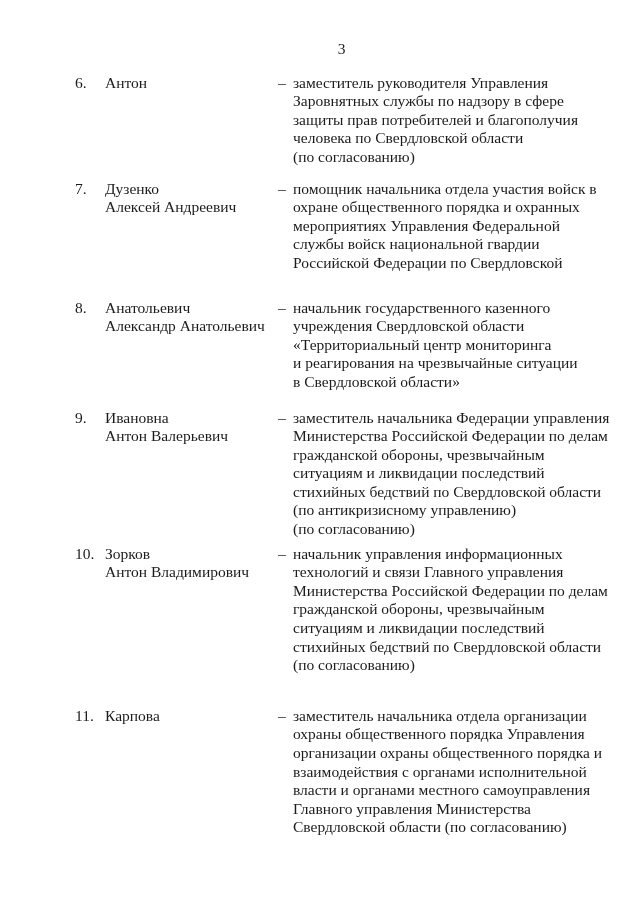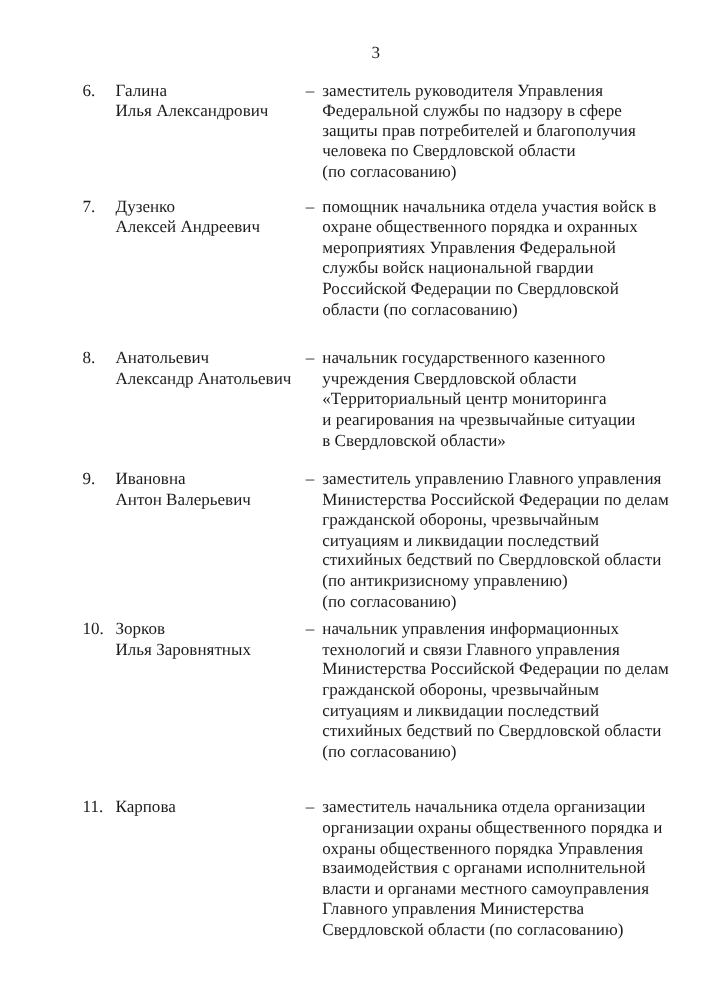--- a/index.html
+++ b/index.html
@@ -52,47 +52,45 @@
 </head>
 <body>
 
 <div class="page">
   <div class="page-number">3</div>
 
   <div class="entries">
   <div class="entry">
     <div class="entry-number">6.</div>
     <div class="entry-name">
-          <div class="line">Галина</div>
-          <div class="line">Илья Александрович</div>
+          <div class="line">Антон</div>
         </div>
     <div class="entry-separator">–</div>
     <div class="entry-description">
           <div class="line">заместитель руководителя Управления</div>
-          <div class="line">Федеральной службы по надзору в сфере</div>
+          <div class="line">Заровнятных службы по надзору в сфере</div>
           <div class="line">защиты прав потребителей и благополучия</div>
           <div class="line">человека по Свердловской области</div>
           <div class="line">(по согласованию)</div>
         </div>
   </div>
 
   <div class="entry">
     <div class="entry-number">7.</div>
     <div class="entry-name">
           <div class="line">Дузенко</div>
           <div class="line">Алексей Андреевич</div>
         </div>
     <div class="entry-separator">–</div>
     <div class="entry-description">
           <div class="line">помощник начальника отдела участия войск в</div>
           <div class="line">охране общественного порядка и охранных</div>
           <div class="line">мероприятиях Управления Федеральной</div>
           <div class="line">службы войск национальной гвардии</div>
           <div class="line">Российской Федерации по Свердловской</div>
-          <div class="line">области (по согласованию)</div>
         </div>
   </div>
 
   <div class="entry">
     <div class="entry-number">8.</div>
     <div class="entry-name">
           <div class="line">Анатольевич</div>
           <div class="line">Александр Анатольевич</div>
         </div>
     <div class="entry-separator">–</div>
@@ -106,35 +104,35 @@
   </div>
 
   <div class="entry">
     <div class="entry-number">9.</div>
     <div class="entry-name">
           <div class="line">Ивановна</div>
           <div class="line">Антон Валерьевич</div>
         </div>
     <div class="entry-separator">–</div>
     <div class="entry-description">
-          <div class="line">заместитель управлению Главного управления</div>
+          <div class="line">заместитель начальника Федерации управления</div>
           <div class="line">Министерства Российской Федерации по делам</div>
           <div class="line">гражданской обороны, чрезвычайным</div>
           <div class="line">ситуациям и ликвидации последствий</div>
           <div class="line">стихийных бедствий по Свердловской области</div>
           <div class="line">(по антикризисному управлению)</div>
           <div class="line">(по согласованию)</div>
         </div>
   </div>
 
   <div class="entry">
     <div class="entry-number">10.</div>
     <div class="entry-name">
           <div class="line">Зорков</div>
-          <div class="line">Илья Заровнятных</div>
+          <div class="line">Антон Владимирович</div>
         </div>
     <div class="entry-separator">–</div>
     <div class="entry-description">
           <div class="line">начальник управления информационных</div>
           <div class="line">технологий и связи Главного управления</div>
           <div class="line">Министерства Российской Федерации по делам</div>
           <div class="line">гражданской обороны, чрезвычайным</div>
           <div class="line">ситуациям и ликвидации последствий</div>
           <div class="line">стихийных бедствий по Свердловской области</div>
           <div class="line">(по согласованию)</div>
@@ -142,22 +140,22 @@
   </div>
 
   <div class="entry">
     <div class="entry-number">11.</div>
     <div class="entry-name">
           <div class="line">Карпова</div>
         </div>
     <div class="entry-separator">–</div>
     <div class="entry-description">
           <div class="line">заместитель начальника отдела организации</div>
+          <div class="line">охраны общественного порядка Управления</div>
           <div class="line">организации охраны общественного порядка и</div>
-          <div class="line">охраны общественного порядка Управления</div>
           <div class="line">взаимодействия с органами исполнительной</div>
           <div class="line">власти и органами местного самоуправления</div>
           <div class="line">Главного управления Министерства</div>
           <div class="line">Свердловской области (по согласованию)</div>
         </div>
   </div>
 </div>
 </div>
 
 </body></html>

